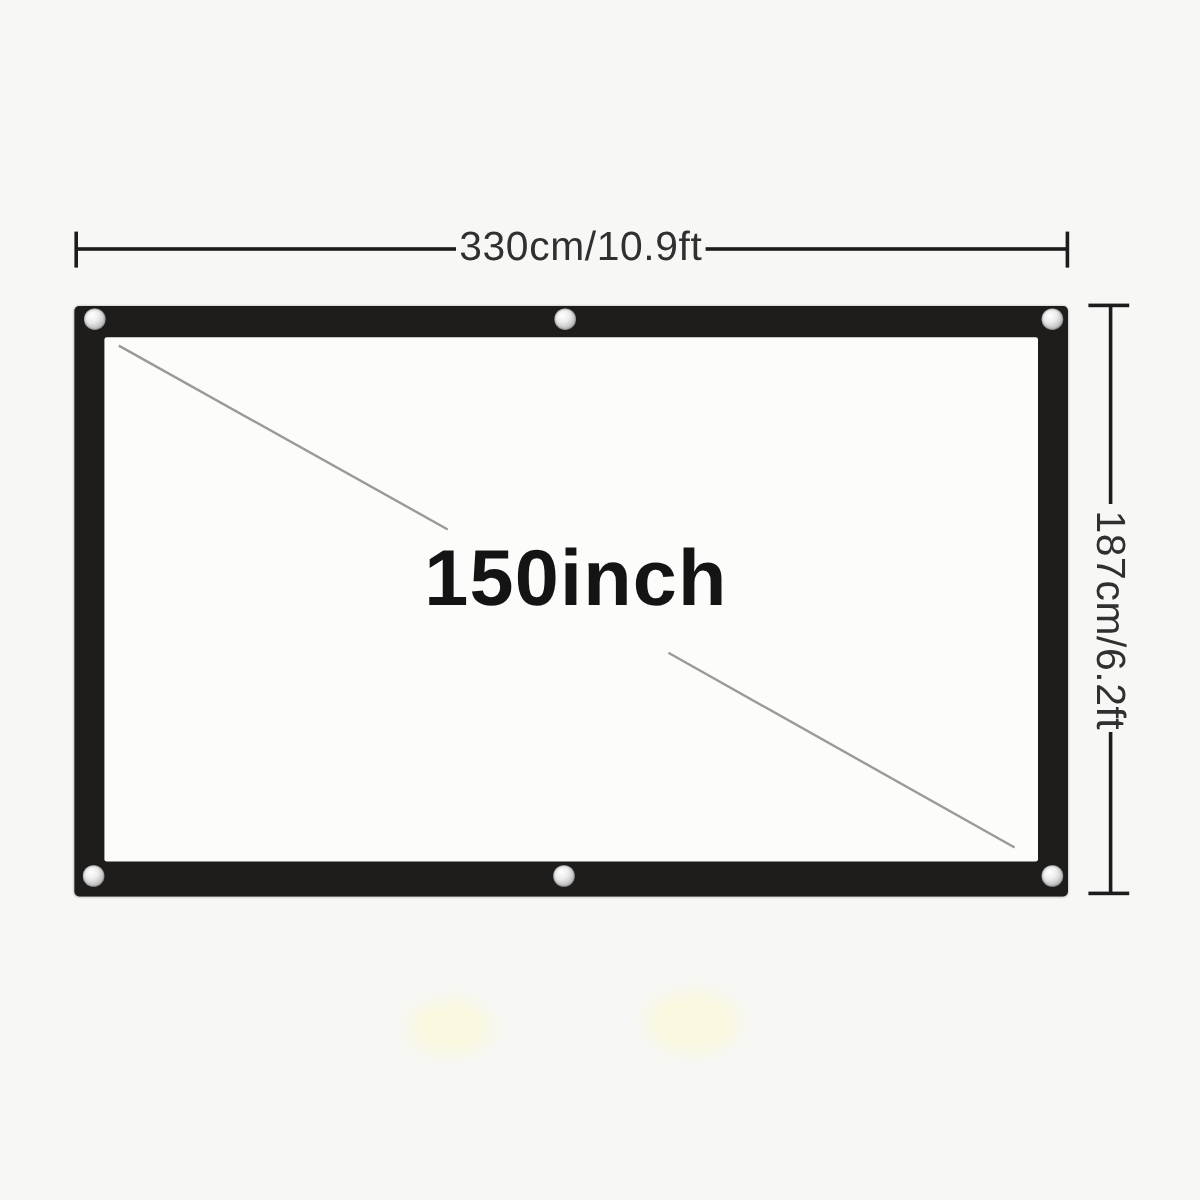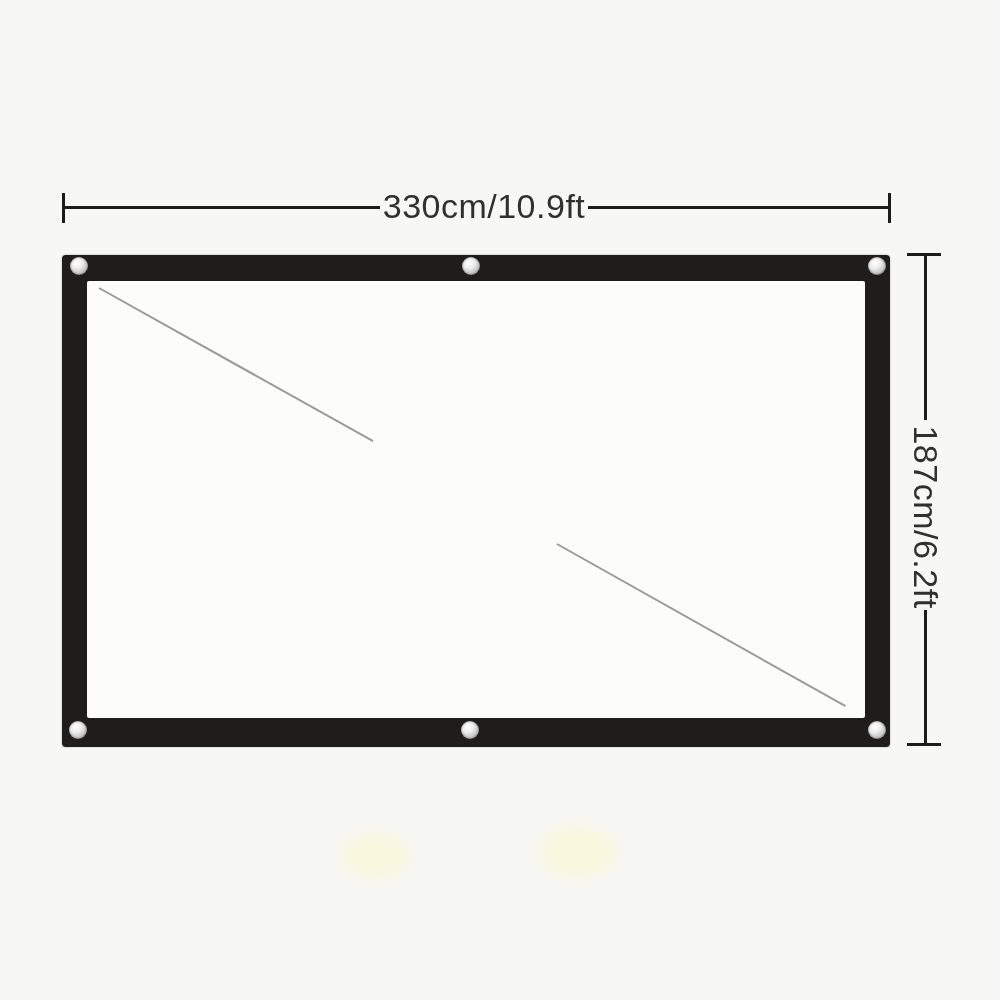--- a/index.html
+++ b/index.html
@@ -158,20 +158,21 @@
   </div>
 
   <div class="grommet g-tl"></div>
   <div class="grommet g-tc"></div>
   <div class="grommet g-tr"></div>
   <div class="grommet g-bl"></div>
   <div class="grommet g-bc"></div>
   <div class="grommet g-br"></div>
 
   <div class="diag diag-1"></div>
+  <div class="diag-size-label">150inch</div>
   <div class="diag diag-2"></div>
 
   <div class="tick-h" style="left:907px; top:253px;"></div>
   <div class="vline" style="left:924px; top:255px; height:165px;"></div>
   <div class="dim-label dim-label-right">187cm/6.2ft</div>
   <div class="vline" style="left:924px; top:610px; height:135px;"></div>
   <div class="tick-h" style="left:907px; top:743px;"></div>
 
   <div class="smudge smudge-1"></div>
   <div class="smudge smudge-2"></div>

